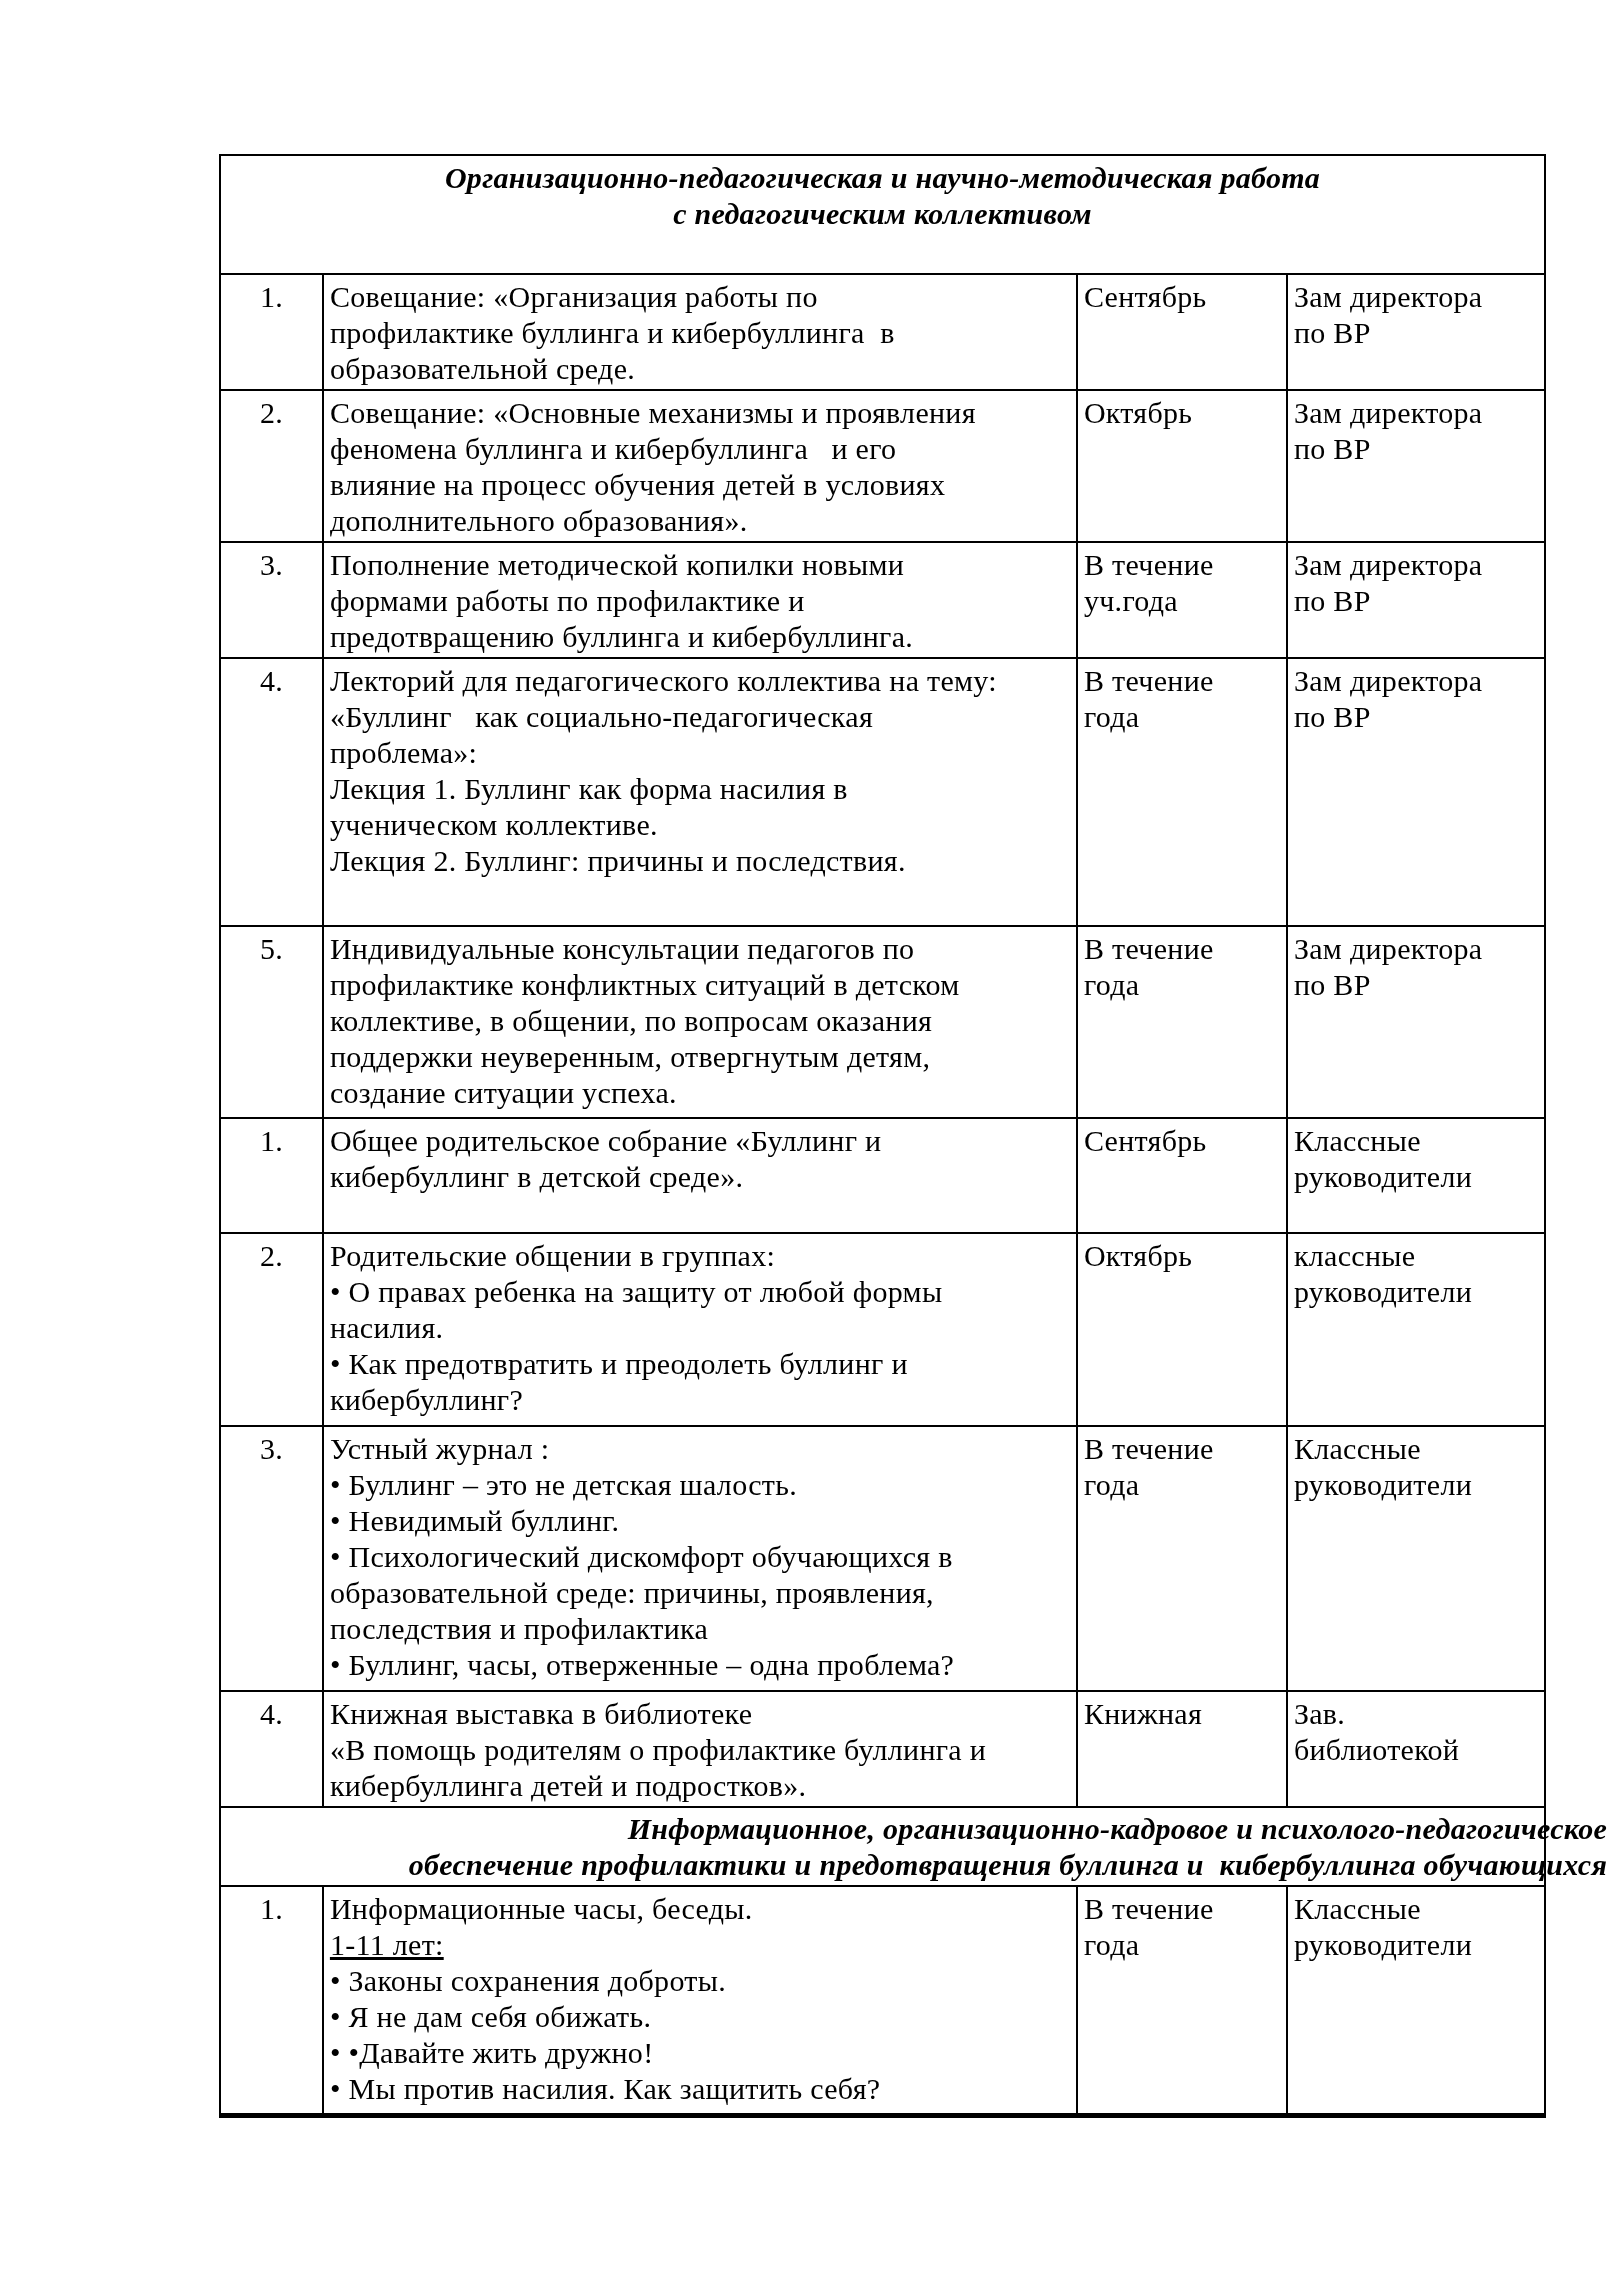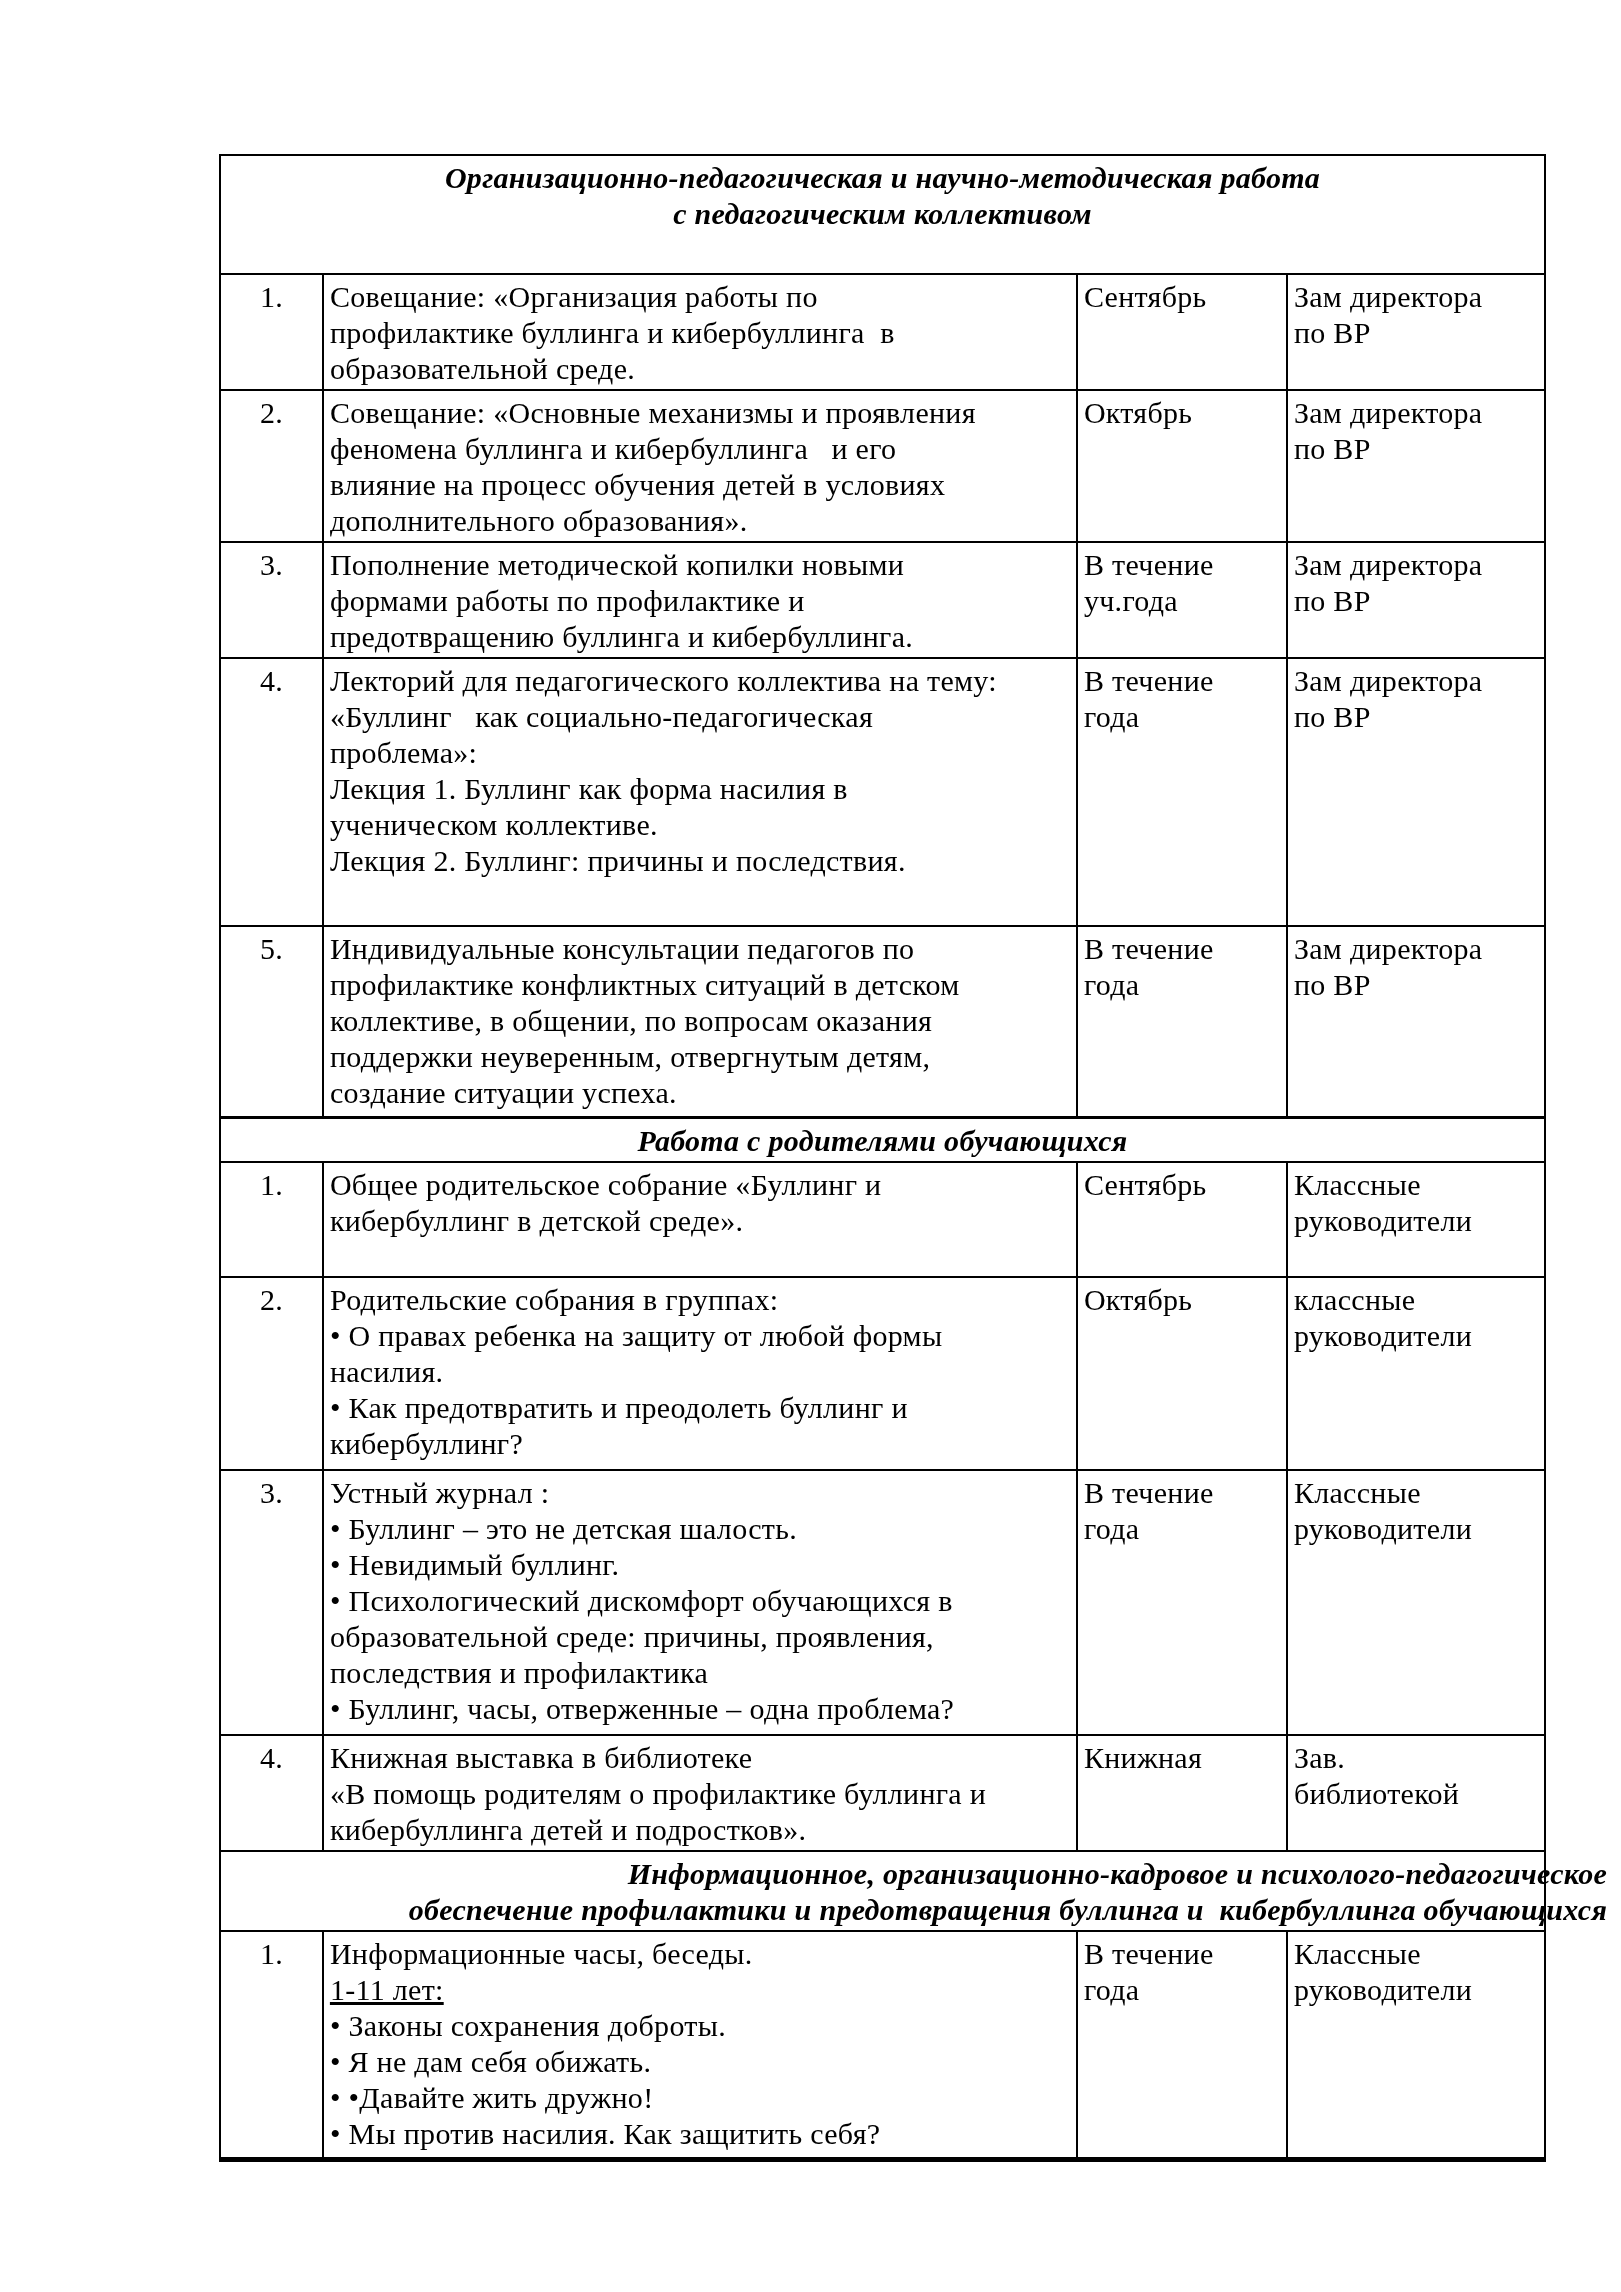--- a/index.html
+++ b/index.html
@@ -140,38 +140,35 @@
 коллективе, в общении, по вопросам оказания
 поддержки неуверенным, отвергнутым детям,
 создание ситуации успеха.</div>
           </td>
       <td class="date">В течение
 года</td>
       <td class="resp">Зам директора
 по ВР</td>
     </tr>
 
-    <tr class="h37 sep4">
-      <td colspan="4" class="sec sec2">Работа с родителями обучающихся</td>
-    </tr>
 
     <tr class="h117 sep3">
       <td class="num">1.</td>
       <td class="act">
             <div class="acttext">Общее родительское собрание «Буллинг и
 кибербуллинг в детской среде».</div>
           </td>
       <td class="date">Сентябрь</td>
       <td class="resp">Классные
 руководители</td>
     </tr>
     <tr class="h197">
       <td class="num">2.</td>
       <td class="act">
-            <div class="acttext">Родительские собрания в группах:
+            <div class="acttext">Родительские общении в группах:
 • О правах ребенка на защиту от любой формы
 насилия.
 • Как предотвратить и преодолеть буллинг и
 кибербуллинг?</div>
           </td>
       <td class="date">Октябрь</td>
       <td class="resp">классные
 руководители</td>
     </tr>
     <tr class="h270">

